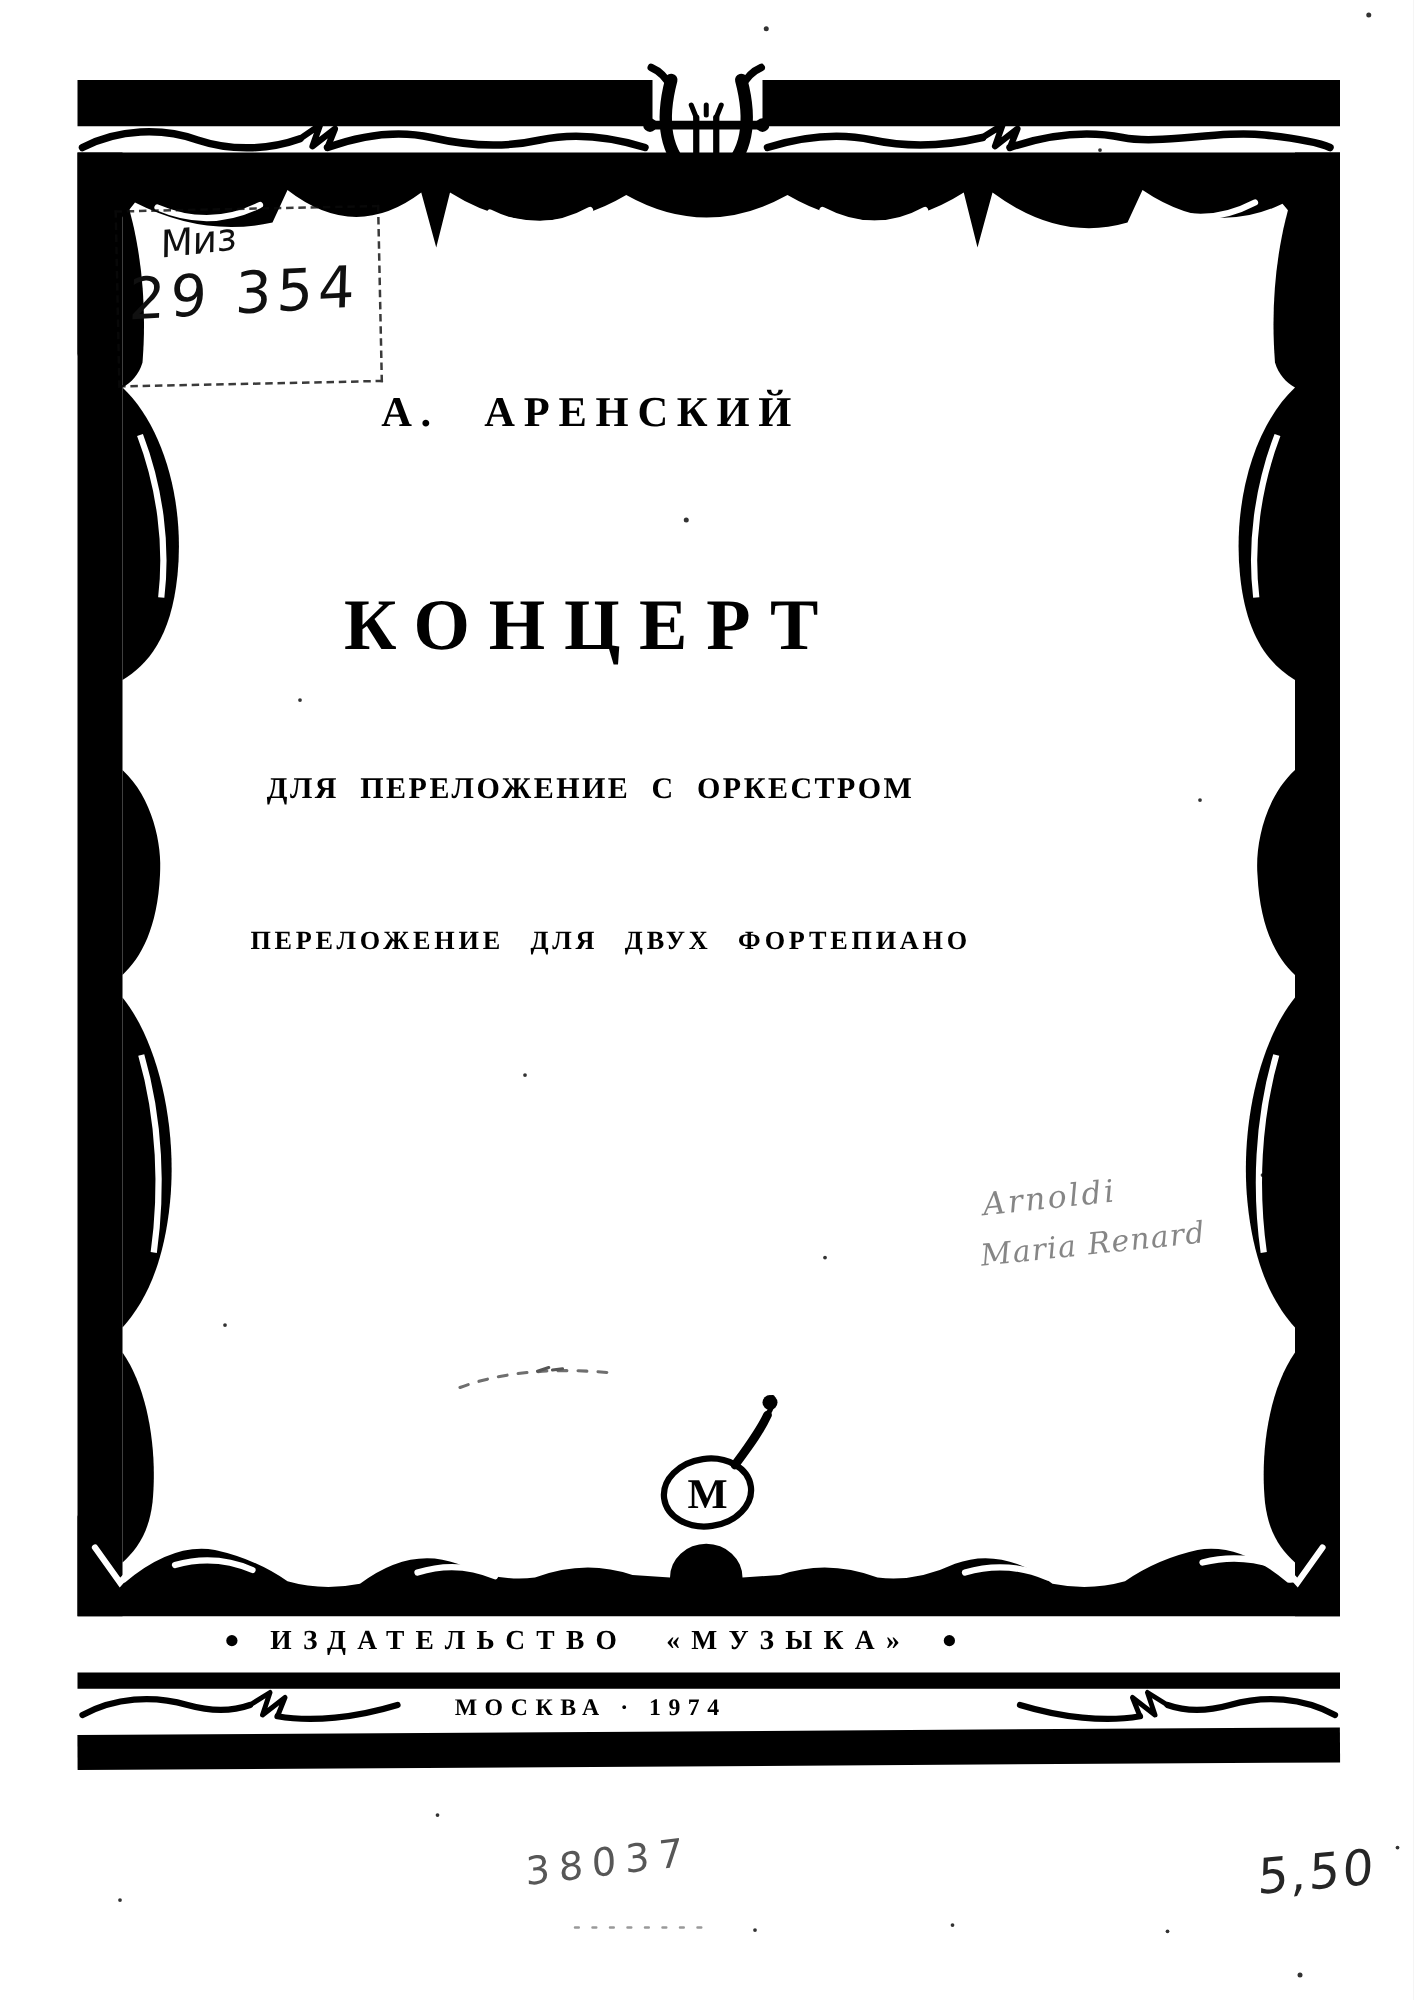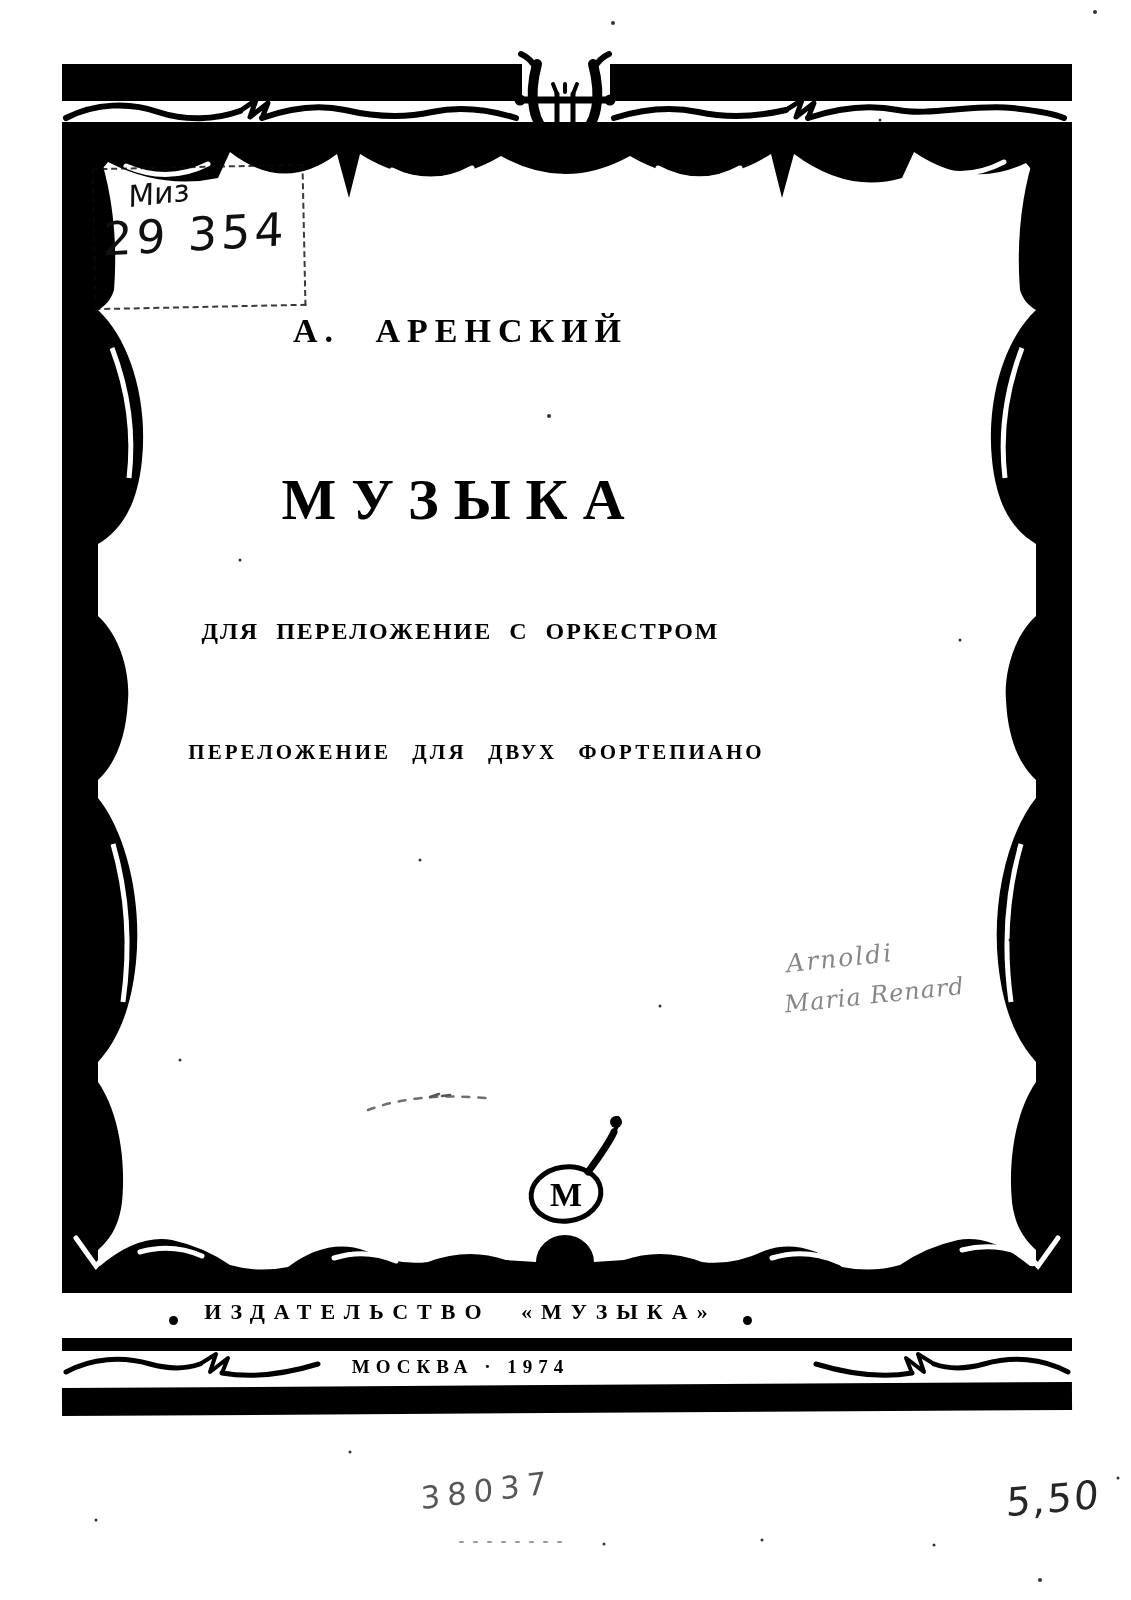--- a/index.html
+++ b/index.html
@@ -5,27 +5,27 @@
   html,body{margin:0;padding:0;background:#e8e8e8;}
   .page{
     position:relative;
     width:1131px;height:1600px;
     background:#ffffff;
     overflow:hidden;
     font-family:"Liberation Serif","DejaVu Serif",serif;
     color:#000;
   }
   .ornament{position:absolute;left:0;top:0;z-index:1;}
-  .txt{position:absolute;left:0;width:921px;text-align:center;z-index:3;}
+  .txt{position:absolute;left:12px;width:921px;text-align:center;z-index:3;}
   .author{top:312px;font-size:34px;font-weight:bold;letter-spacing:7px;word-spacing:20px;}
   .maintitle{top:466px;font-size:58px;font-weight:bold;letter-spacing:15px;}
   .subtitle1{top:618px;font-size:24px;font-weight:bold;letter-spacing:2px;word-spacing:9px;}
   .subtitle2{top:740px;font-size:21px;font-weight:bold;letter-spacing:3px;word-spacing:13px;padding-left:16px;}
 
-  .imprint-line{top:1299px;display:flex;justify-content:center;align-items:flex-end;gap:26px;
+  .imprint-line{top:1299px;display:flex;justify-content:center;align-items:center;gap:26px;
     font-size:22px;font-weight:bold;letter-spacing:9px;word-spacing:16px;}
   .imprint-line .dot{width:9px;height:9px;border-radius:50%;background:#000;flex:0 0 auto;}
   .city-year{top:1356px;font-size:19px;font-weight:bold;letter-spacing:6px;}
 
   .stamp{
     position:absolute;left:93px;top:166px;width:208px;height:138px;z-index:3;
     border:2px dashed rgba(10,10,10,.8);
     transform:rotate(-1.2deg);
     font-family:"DejaVu Sans",sans-serif;color:#101010;
   }
@@ -180,21 +180,21 @@
         <circle cx="1118" cy="1478" r="1.5"></circle>
     </g>
   </svg>
 
   <div class="stamp">
     <div class="l1">Миз</div>
     <div class="l2">29 354</div>
   </div>
 
   <div class="txt author">А.  АРЕНСКИЙ</div>
-  <div class="txt maintitle">МУЗЫКА</div>
+  <div class="txt maintitle">КОНЦЕРТ</div>
   <div class="txt subtitle1">ДЛЯ ПЕРЕЛОЖЕНИЕ С ОРКЕСТРОМ</div>
   <div class="txt subtitle2">ПЕРЕЛОЖЕНИЕ ДЛЯ ДВУХ ФОРТЕПИАНО</div>
 
   <div class="inscription">
     <div class="l1">Arnoldi</div>
     <div class="l2">Maria Renard</div>
   </div>
 
   <div class="txt imprint-line">
     <span class="dot"></span>

